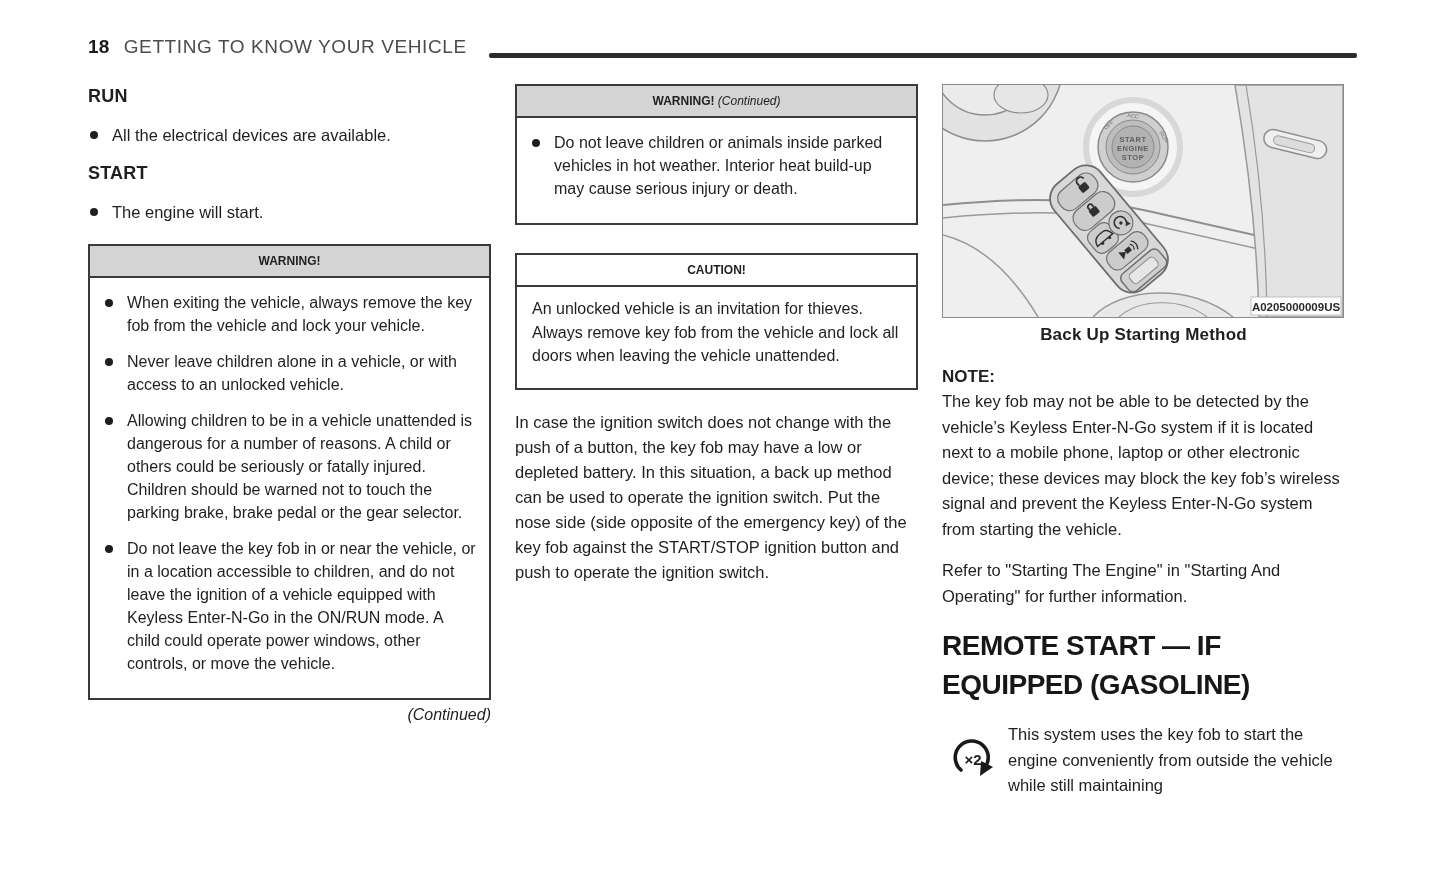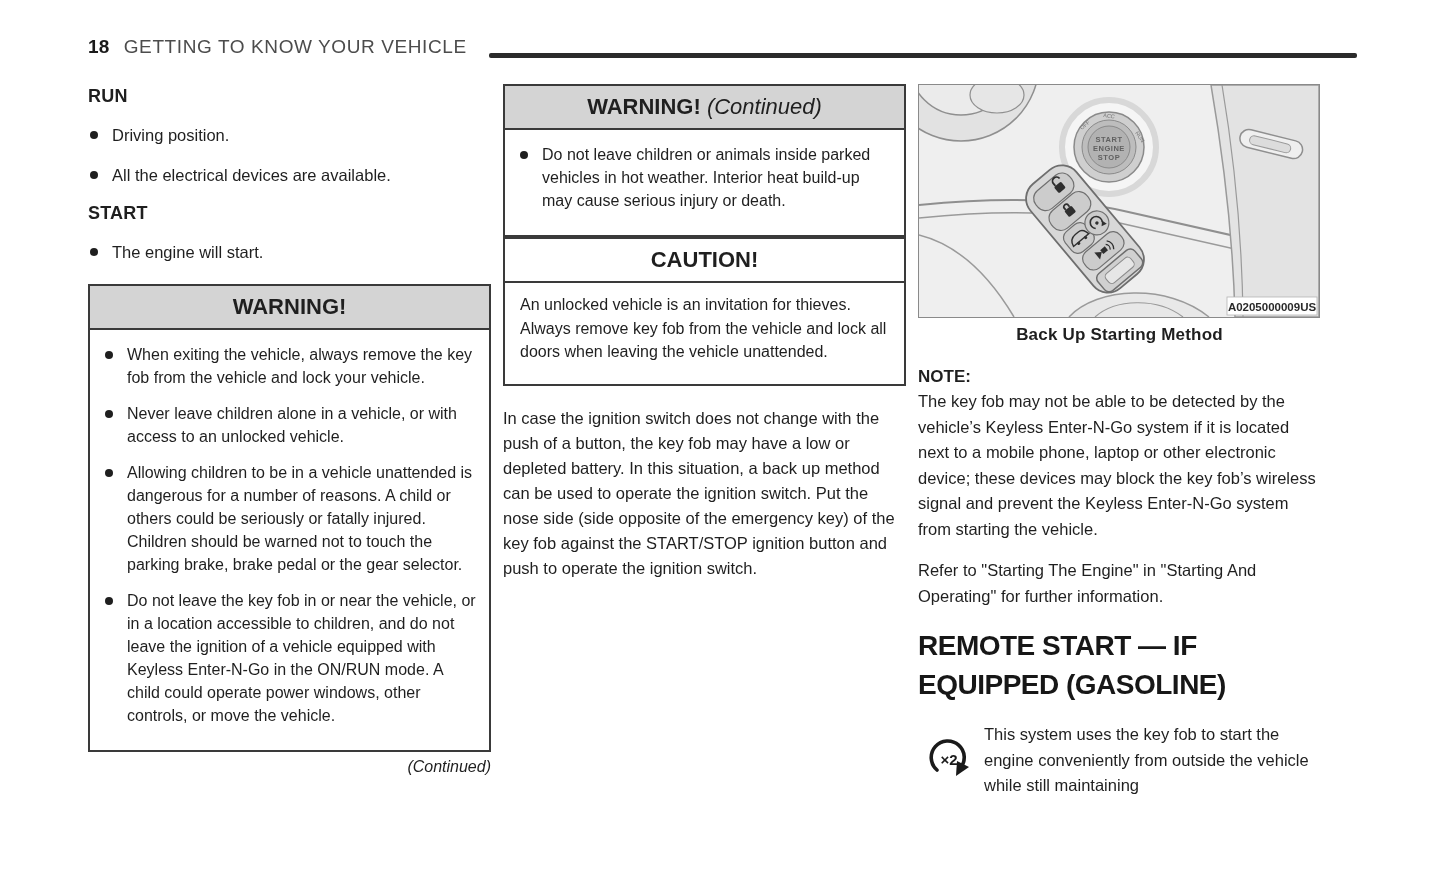--- a/index.html
+++ b/index.html
@@ -11,44 +11,44 @@
   }
   .page { padding:36px 88px 0 88px; }
 
   
   .header { display:flex; align-items:flex-end; margin-bottom:26px; }
   .page-num { font-size:19px; font-weight:bold; color:#1a1a1a; letter-spacing:.3px; }
   .chapter { font-size:19px; color:#4c4c4c; letter-spacing:.6px; margin-left:14px; white-space:nowrap; }
   .rule { flex:1; height:5px; background:#2b2b2b; margin-left:22px; border-radius:2px; }
 
   
-  .columns { display:flex; gap:12px; }
+  .columns { display:flex; gap:24px; }
   .col { width:403px; flex:0 0 403px; }
 
   
   .subhead { font-size:18px; font-weight:bold; letter-spacing:.2px; margin:2px 0 4px 0; }
   .bullet { display:flex; margin:16px 0; font-size:16.5px; line-height:24px; }
   .bullet .dot { flex:0 0 8px; width:8px; height:8px; border-radius:50%; background:#1f1f1f; margin:8px 14px 0 2px; }
   .bullet .txt { flex:1; }
   p.body { font-size:16.5px; line-height:25px; margin:20px 0; }
 
   
   .alert-box { border:2px solid #3a3a3a; background:#fff; }
   .alert-header {
-    text-align:center; font-size:22px; font-weight:bold;
+    text-align:center; font-size:12px; font-weight:bold;
     padding:8px 4px; border-bottom:2px solid #3a3a3a; background:#d4d4d4;
   }
   .alert-header .suffix { font-weight:normal; font-style:italic; }
   .alert-header.plain { background:#ffffff; }
   .alert-body { padding:0 13px 10px 13px; }
   .alert-body .bullet { font-size:16px; line-height:23px; margin:13px 0; }
   .alert-body .caution-text { font-size:16px; line-height:23.5px; margin:10px 2px; }
   .warning-box-left { margin-top:20px; }
   .continued { text-align:right; font-style:italic; font-size:16px; margin-top:6px; }
-  .box-gap { }
+  .box-gap { margin-top:28px; }
 
   
   figure { margin:0; }
   .fig-frame { width:402px; height:234px; border:1px solid #8a8a8a; background:#efefef; }
   figcaption { text-align:center; font-weight:bold; font-size:17px; margin-top:7px; letter-spacing:.2px; }
   .note-label { font-weight:bold; font-size:17px; margin-top:22px; }
   .note-text { font-size:16.5px; line-height:25.5px; margin-top:2px; }
   .refer { font-size:16.5px; line-height:25.5px; margin-top:16px; }
   .section-heading {
     font-size:28px; font-weight:bold; letter-spacing:-0.5px; line-height:39px;
@@ -68,24 +68,20 @@
     <span class="chapter">GETTING TO KNOW YOUR VEHICLE</span>
     <span class="rule"></span>
   </div>
 
   <div class="columns">
 
     <div class="col">
       <div class="subhead">RUN</div>
       <div class="bullet">
         <span class="dot"></span>
-        <span class="txt">Driving position.</span>
-      </div>
-      <div class="bullet">
-        <span class="dot"></span>
         <span class="txt">All the electrical devices are available.</span>
       </div>
       <div class="subhead" style="margin-top:14px;">START</div>
       <div class="bullet">
         <span class="dot"></span>
         <span class="txt">The engine will start.</span>
       </div>
 
       <div class="alert-box warning-box-left">
         <div class="alert-header">

